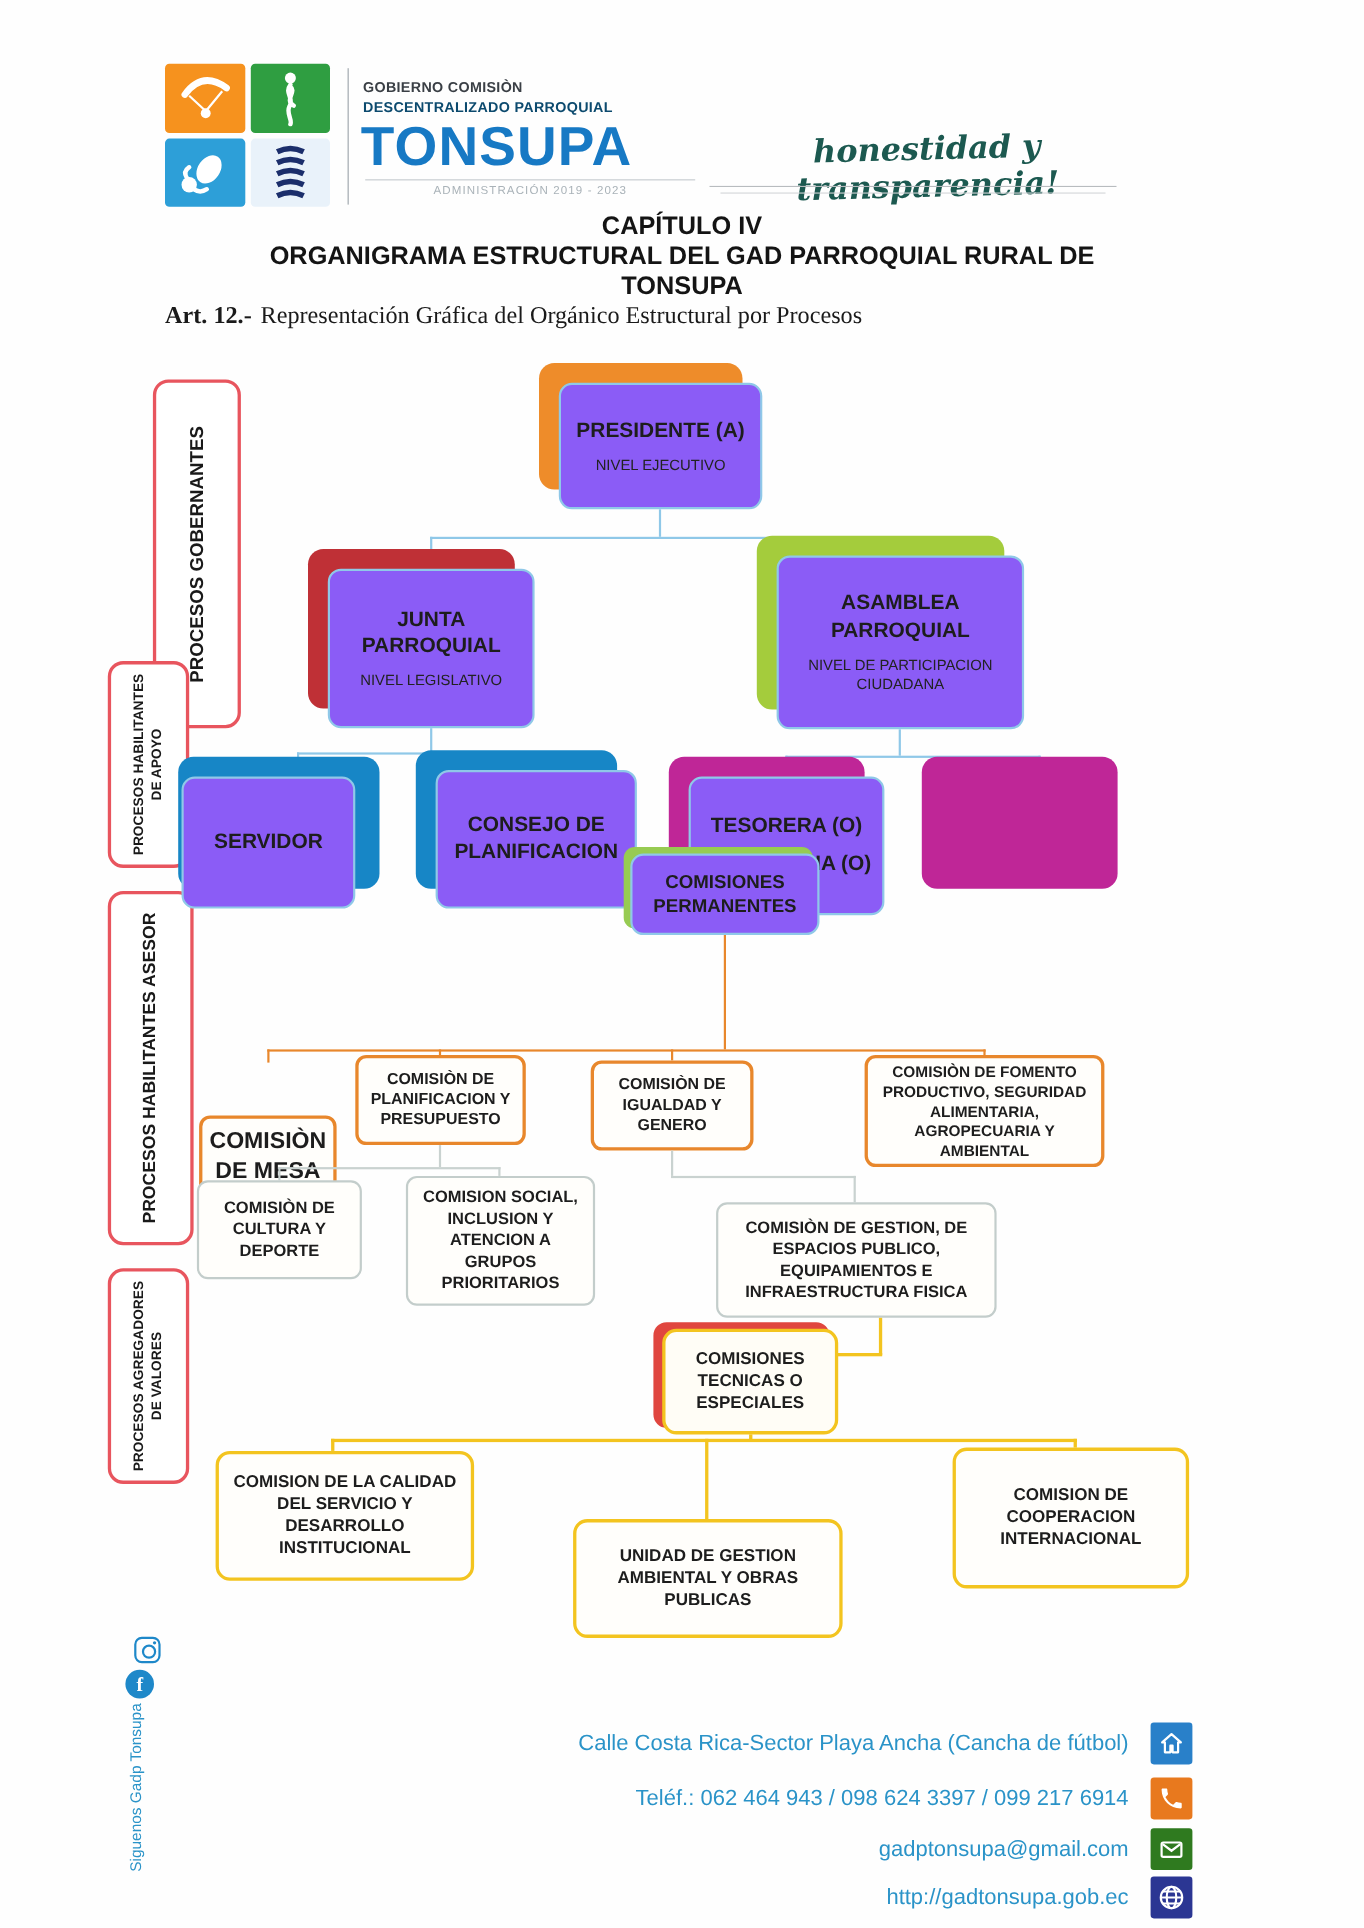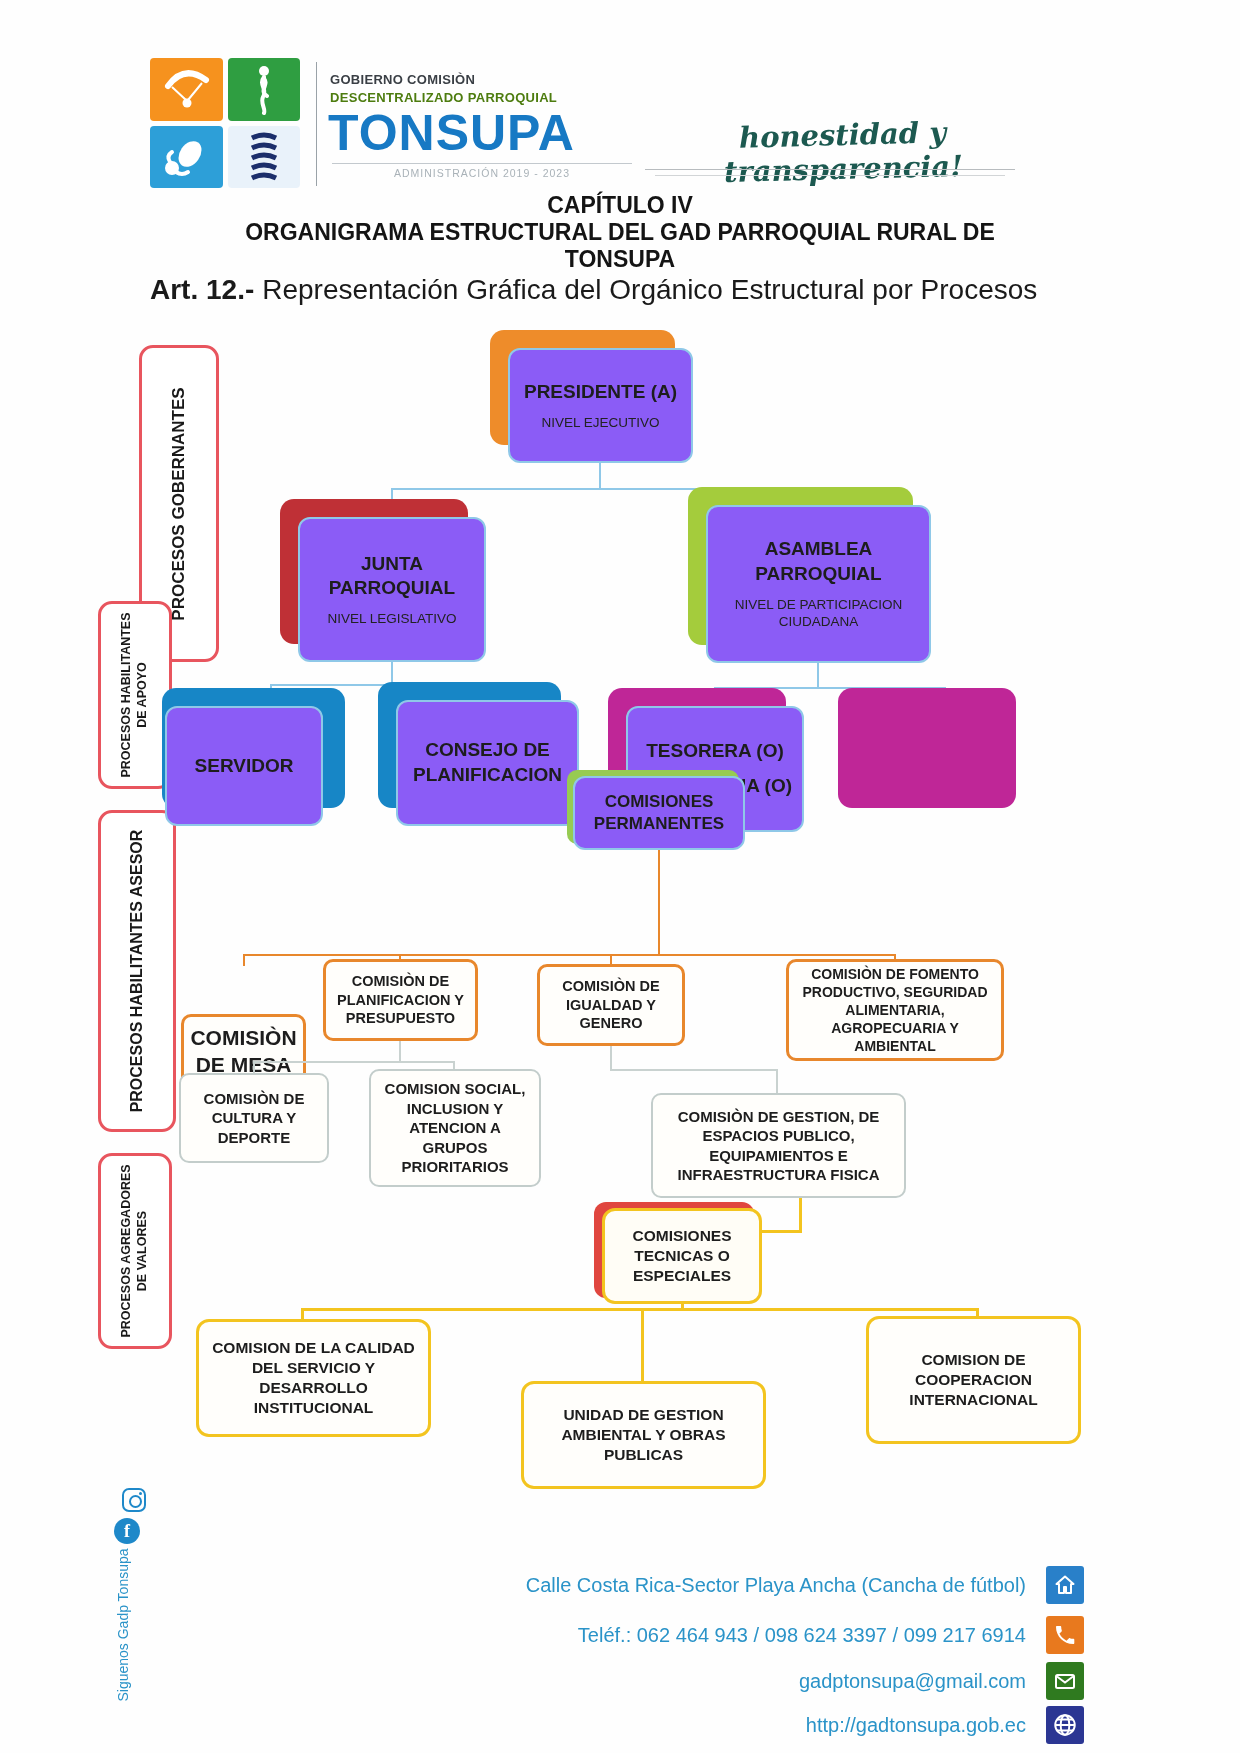--- a/index.html
+++ b/index.html
@@ -5,36 +5,36 @@
   html,body{margin:0;padding:0;background:#fff;}
   #page{position:relative;width:1240px;height:1753px;background:#fefefe;overflow:hidden;
         font-family:"Liberation Sans",sans-serif;color:#1c1c1c;}
 
   
   .logo-grid{position:absolute;left:150px;top:58px;width:150px;height:130px;
              display:grid;grid-template-columns:1fr 1fr;grid-template-rows:1fr 1fr;gap:5px;}
   .logo-cell{border-radius:4px;display:flex;align-items:center;justify-content:center;overflow:hidden;}
   .hdr-sep{position:absolute;left:316px;top:62px;width:1px;height:124px;background:#9aa2a8;}
   .gob1{position:absolute;left:330px;top:72px;font-size:13px;font-weight:bold;color:#3a3f45;letter-spacing:.3px;}
-  .gob2{position:absolute;left:330px;top:90px;font-size:13px;font-weight:bold;color:#4d7c0f;letter-spacing:.3px;}
+  .gob2{position:absolute;left:330px;top:90px;font-size:13px;font-weight:bold;color:#0c4a6e;letter-spacing:.3px;}
   .brand{position:absolute;left:328px;top:104px;font-size:50px;font-weight:900;color:#1779c4;letter-spacing:1px;}
   .brand-line{position:absolute;left:332px;top:163px;width:300px;height:1px;background:#c3c9ce;}
   .admin{position:absolute;left:332px;top:167px;width:300px;text-align:center;font-size:10.5px;color:#a9b2b8;letter-spacing:1px;}
   .slogan{position:absolute;left:668px;top:118px;width:350px;text-align:center;
           font-family:"DejaVu Serif",serif;font-style:italic;font-weight:bold;font-size:29px;
           color:#1c5950;transform:rotate(-1.5deg);}
   .slogan-line1{position:absolute;left:645px;top:169px;width:370px;height:1px;background:#b8bcbf;}
   .slogan-line2{position:absolute;left:655px;top:175px;width:350px;height:1px;background:#d2d5d7;}
 
   
   .t-center{position:absolute;left:0;width:1240px;text-align:center;font-weight:bold;color:#141414;}
   .chapter{top:192px;font-size:23px;}
   .heading{top:219px;font-size:23px;}
   .heading2{top:246px;font-size:23px;}
-  .article{position:absolute;left:150px;top:274px;font-size:28px;color:#1a1a1a;}
+  .article{position:absolute;left:150px;top:274px;font-size:22px;color:#1a1a1a;font-family:Liberation Serif, serif;}
   .article b{margin-right:8px;}
 
   
   .vbox{position:absolute;background:#fff;border:3px solid #e8555e;border-radius:14px;box-sizing:border-box;}
   .vtext{position:absolute;left:50%;top:50%;transform:translate(-50%,-50%) rotate(-90deg);
          font-weight:bold;color:#191919;text-align:center;white-space:nowrap;line-height:1.25;}
   .vtext span{display:block;}
 
   
   .shadow{position:absolute;border-radius:14px;}

